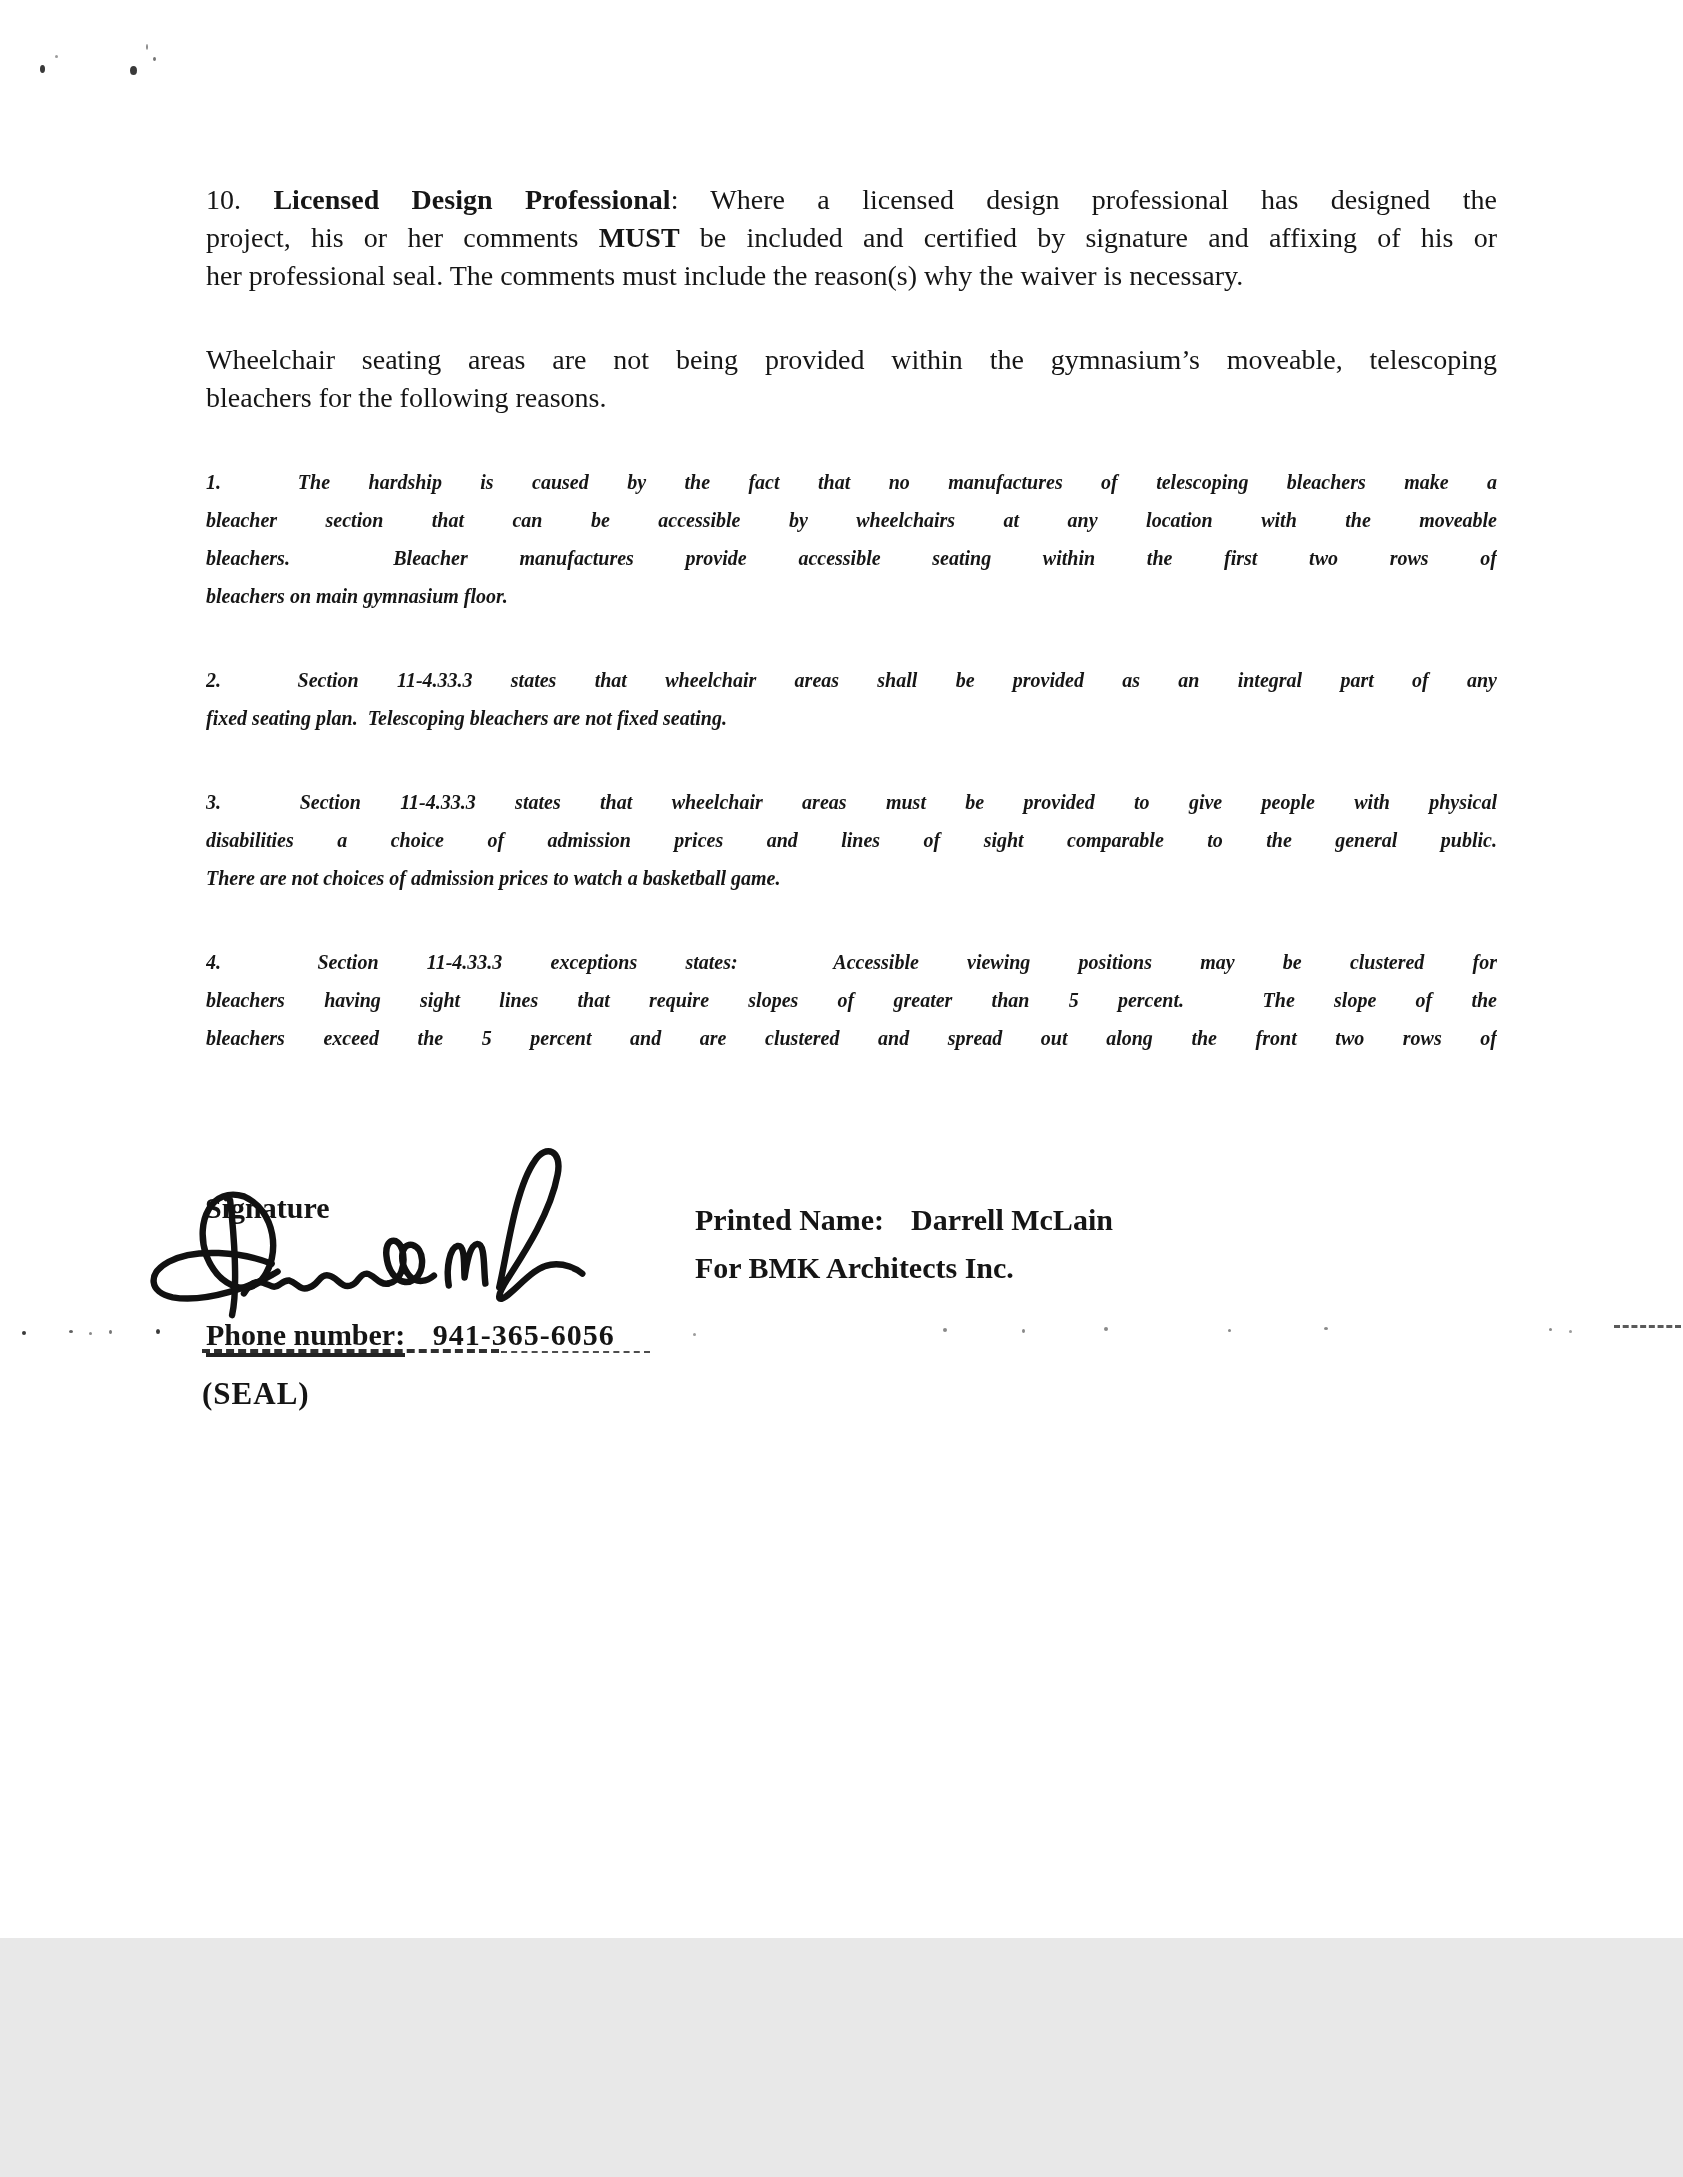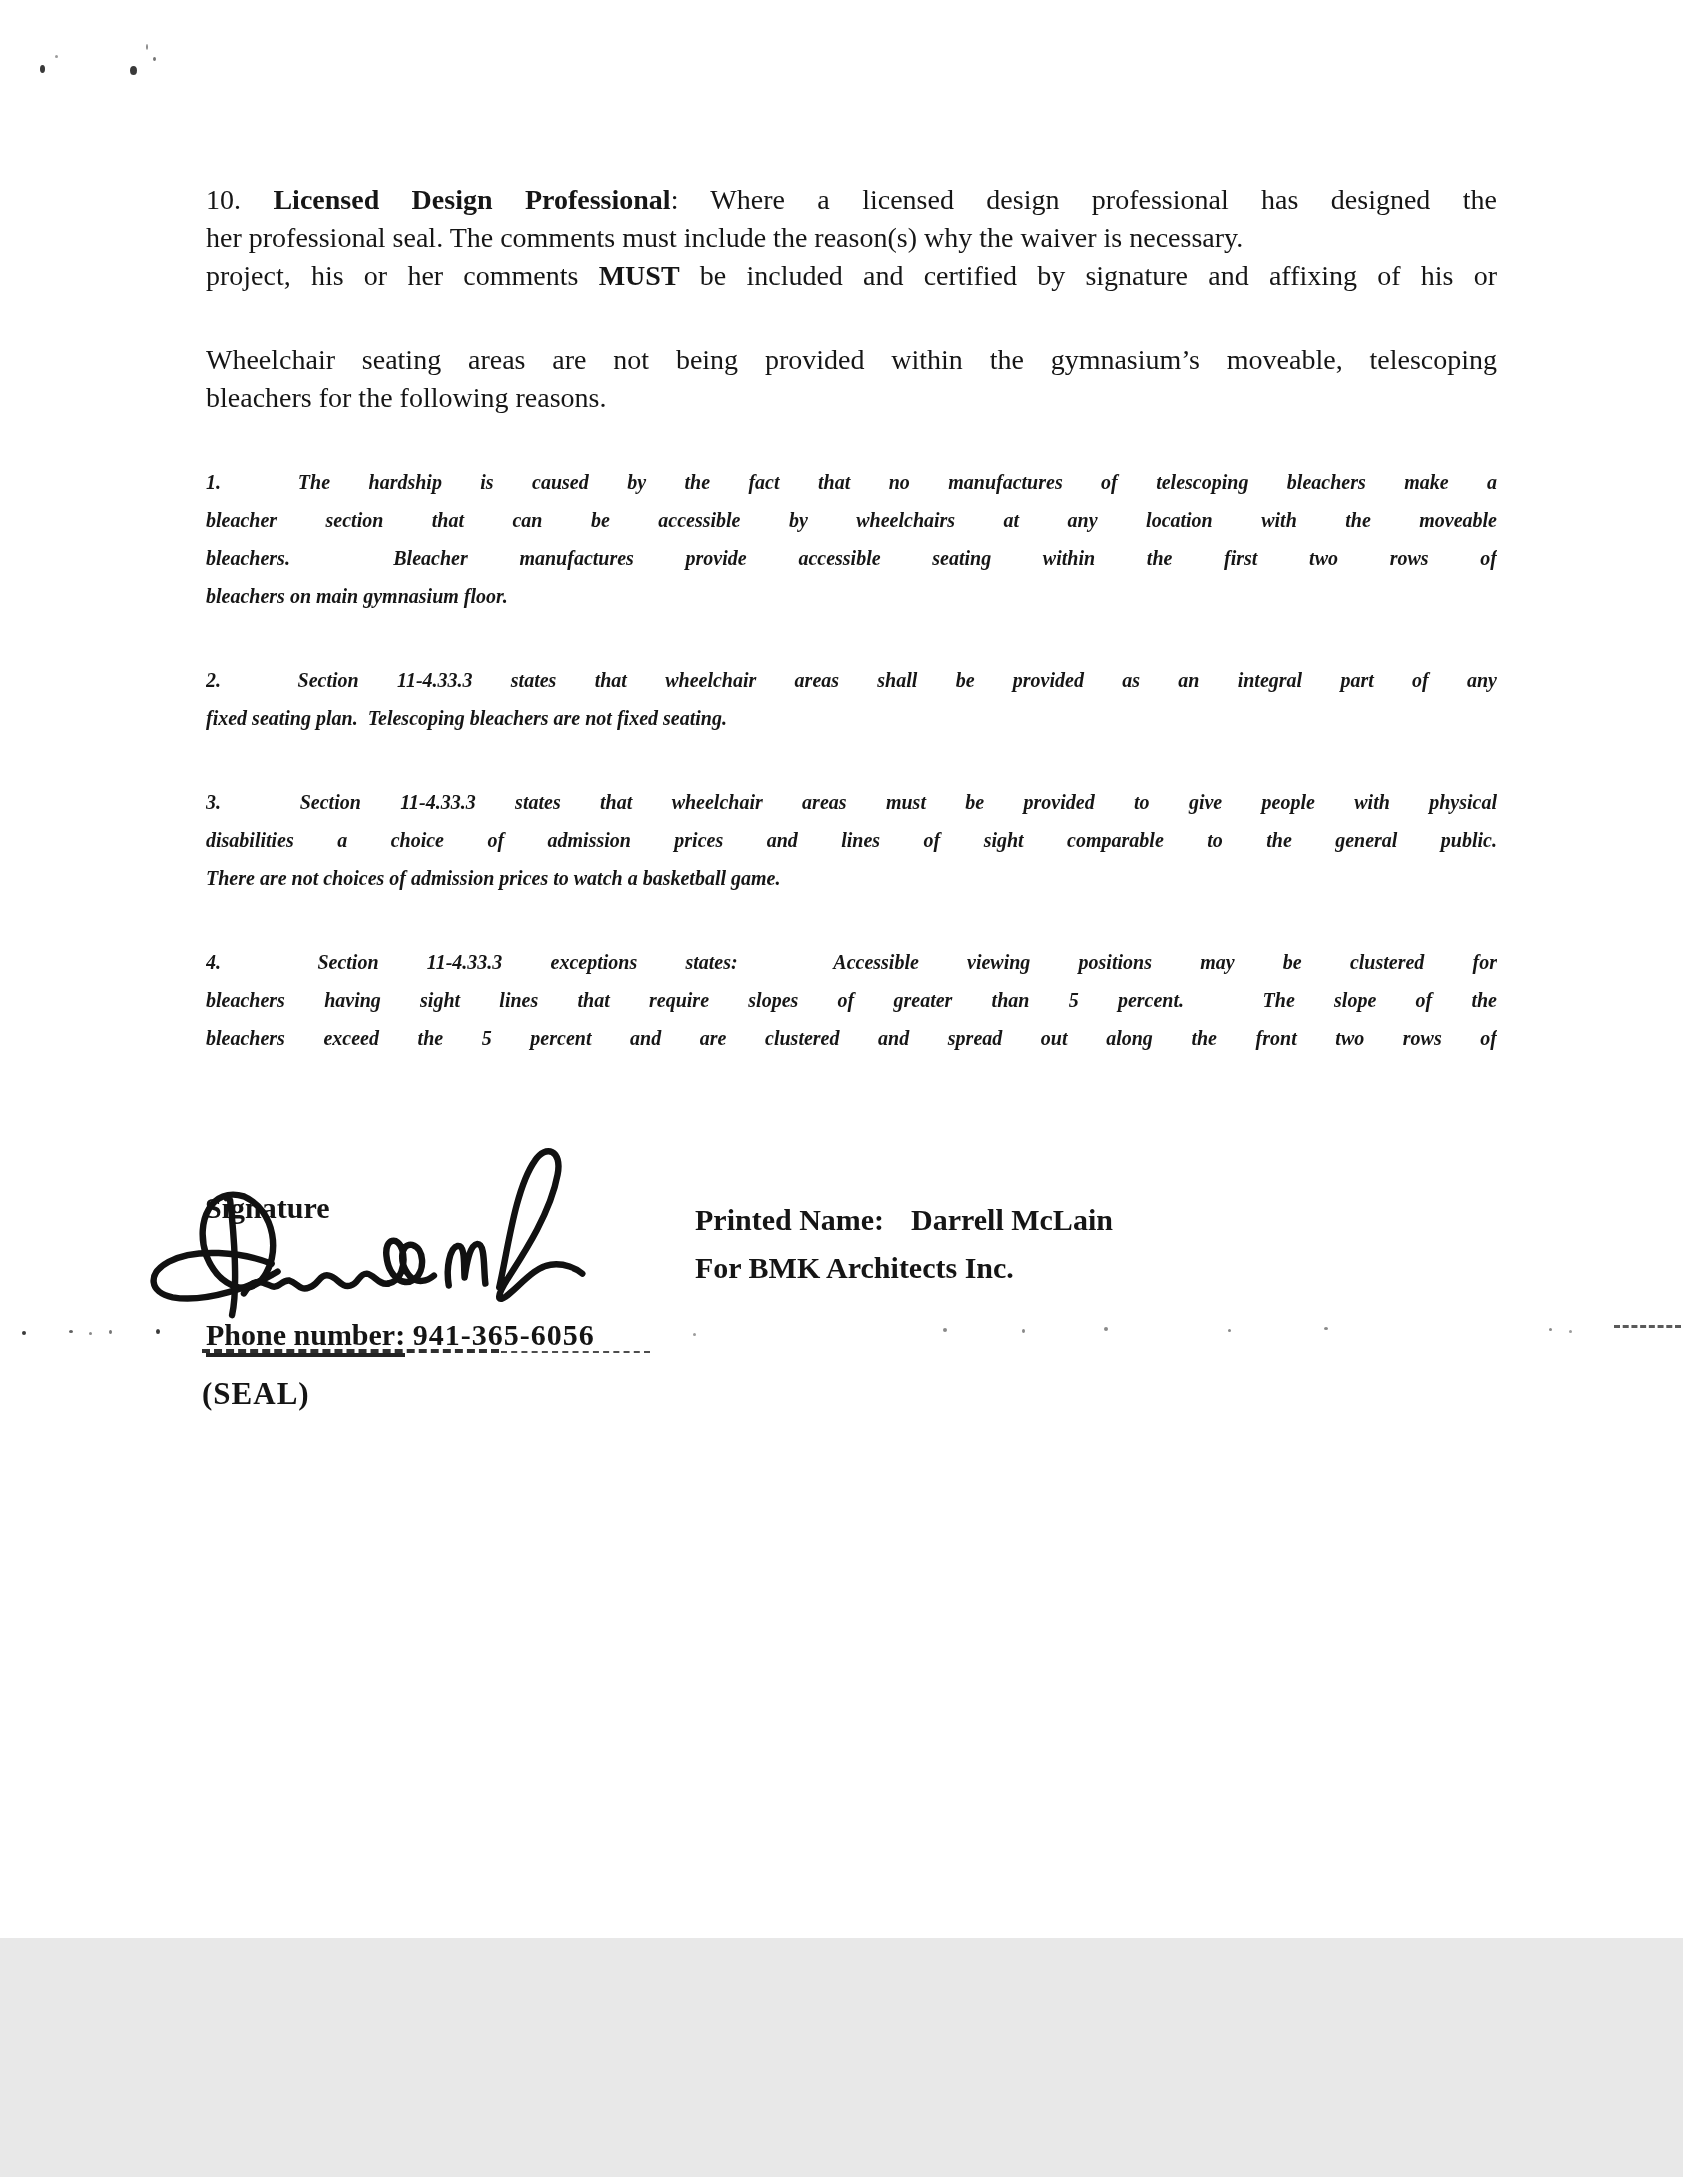--- a/index.html
+++ b/index.html
@@ -47,21 +47,21 @@
   }
   .printed-block .pn-row{display:flex;}
   .printed-block .pn-label{width:216px;}
   .printed-block .pn-name{}
   .printed-block .pn-company{}
   .phone-row{
     position:absolute;left:206px;top:1318px;
     font-size:30px;
   }
   .phone-label{font-weight:bold;border-bottom:4px solid #232323;padding-bottom:2px;}
-  .phone-number{font-weight:bold;letter-spacing:1px;}
+  .phone-number{font-weight:bold;letter-spacing:1px;margin-left:20px;}
   .phone-dash-1{
     position:absolute;left:202px;top:1329px;width:297px;height:20px;
     border-bottom:4px dashed #2f2f2f;
   }
   .phone-dash-2{
     position:absolute;left:501px;top:1331px;width:149px;height:20px;
     border-bottom:2px dashed #4d4d4d;
   }
   .seal-label{
     position:absolute;left:202px;top:1376px;
@@ -82,22 +82,22 @@
 
   <div class="speck" style="left:40px;top:65px;width:5px;height:8px;"></div>
   <div class="speck" style="left:55px;top:55px;width:3px;height:3px;opacity:.5;"></div>
   <div class="speck" style="left:130px;top:66px;width:7px;height:9px;"></div>
   <div class="speck" style="left:146px;top:44px;width:2px;height:6px;opacity:.6;"></div>
   <div class="speck" style="left:153px;top:57px;width:3px;height:4px;opacity:.7;"></div>
 
   <div class="body-text">
     <div class="para roman">
         <div class="tline"><span>10. </span><span class="seg-b">Licensed Design Professional</span><span>: Where a licensed design professional has designed the</span></div>
+        <div class="tline"><span>project, his or her comments </span><span class="seg-b">MUST</span><span> be included and certified by signature and affixing of his or</span></div>
         <div class="tline tlast"><span>her professional seal. The comments must include the reason(s) why the waiver is necessary.</span></div>
-        <div class="tline"><span>project, his or her comments </span><span class="seg-b">MUST</span><span> be included and certified by signature and affixing of his or</span></div>
       </div>
     <div class="para roman">
         <div class="tline"><span>Wheelchair seating areas are not being provided within the gymnasium’s moveable, telescoping</span></div>
         <div class="tline tlast"><span>bleachers for the following reasons.</span></div>
       </div>
     <div class="para bold-italic">
         <div class="tline"><span>1.&nbsp; The hardship is caused by the fact that no manufactures of telescoping bleachers make a</span></div>
         <div class="tline"><span>bleacher section that can be accessible by wheelchairs at any location with the moveable</span></div>
         <div class="tline"><span>bleachers.&nbsp; Bleacher manufactures provide accessible seating within the first two rows of</span></div>
         <div class="tline tlast"><span>bleachers on main gymnasium floor.</span></div>

